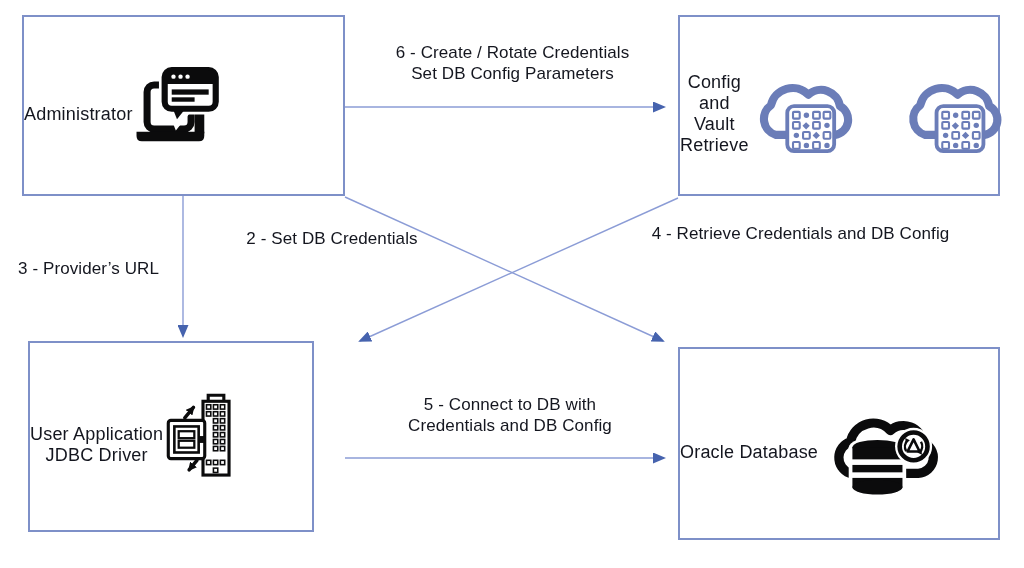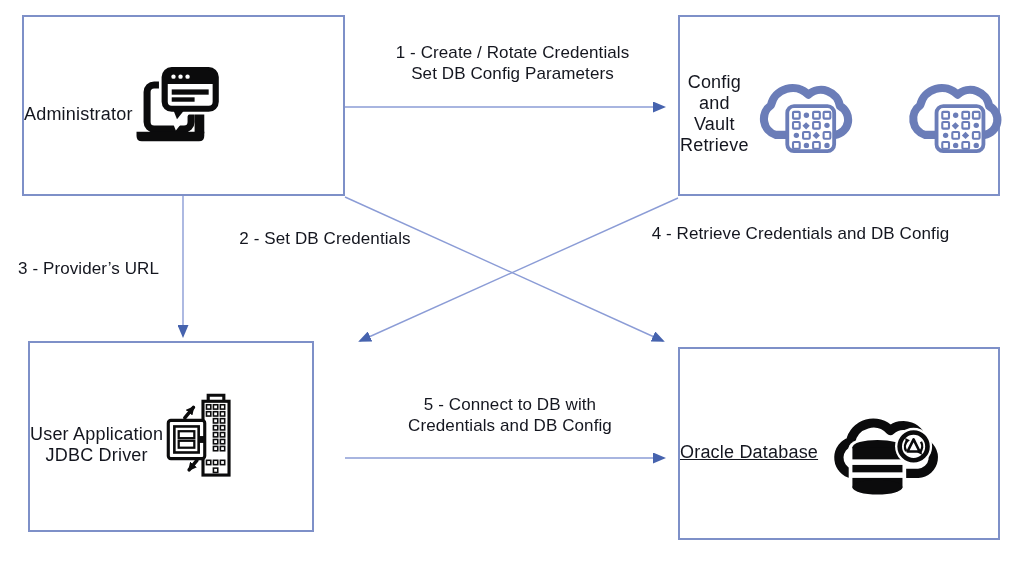--- a/index.html
+++ b/index.html
@@ -16,39 +16,39 @@
     position:relative;width:1024px;height:568px;background:var(--background);
     font-family:"Liberation Sans", sans-serif;color:var(--text);overflow:hidden;
   }
   .node{
     position:absolute;background:#fff;border:2px solid var(--box-border);
     box-sizing:border-box;display:flex;flex-direction:row;align-items:center;
   }
   .node-admin   {left:22px; top:15px;  width:323px;height:181px;}
   .node-config  {left:678px;top:15px;  width:322px;height:181px;}
   .node-userapp {left:22px; top:341px; width:286px;height:191px;margin-left:6px;}
-  .node-oracle  {left:678px;top:347px; width:322px;height:193px;text-decoration:underline;}
+  .node-oracle  {left:678px;top:347px; width:322px;height:193px;}
   .node-title{
     margin-top:17px;font-size:18px;line-height:21px;text-align:center;
     color:var(--text);letter-spacing:.2px;
   }
   .node-admin .icon-wrap{margin-top:7px;}
   .node-config .icon-wrap{margin-top:12px;}
   .node-userapp .icon-wrap{margin-top:2px;}
   .node-oracle .icon-wrap{margin-top:6px;}
   .edges-svg{position:absolute;left:0;top:0;pointer-events:none;}
   .edges-svg line{stroke:var(--arrow-line);stroke-width:1.4;}
   .edges-svg marker path{fill:var(--arrow-head);}
   .edge-label{
     position:absolute;font-size:17px;line-height:21px;color:var(--text);
     white-space:nowrap;letter-spacing:.1px;
   }
   .edge-label.center{text-align:center;}
   .lbl-1{left:345px;top:42px; width:335px;}
-  .lbl-2{left:170px;top:228px;width:310px;}
+  .lbl-2{left:177px;top:228px;width:310px;}
   .lbl-3{left:18px; top:258px;}
   .lbl-4{left:628px;top:223px;width:345px;}
   .lbl-5{left:345px;top:394px;width:330px;}
   .cloud-icon{color:var(--cloud-icon);}
   .black-icon{color:var(--black-icon);}
 </style>
 </head>
 <body>
 
 <div class="canvas">
@@ -189,21 +189,21 @@
         <path d="M103,55.5 l6.5,13 h-13 z" fill="none" stroke="currentColor" stroke-width="2.8" stroke-linejoin="round"></path>
         <path d="M95,68 a9.5,9.5 0 0 1 1.5,-11.5" fill="none" stroke="currentColor" stroke-width="2.6"></path>
         <path d="M111,58 a9.5,9.5 0 0 1 -1.5,11.5" fill="none" stroke="currentColor" stroke-width="2.6"></path>
         <polygon points="94,54 99,56.5 94.5,60" fill="currentColor"></polygon>
         <polygon points="112,72 107,69.5 111.5,66" fill="currentColor"></polygon>
       </svg>
     </div>
   </div>
 
   <div class="edge-label center lbl-1">
-    <div>1 - Create / Rotate Credentials</div>
+    <div>6 - Create / Rotate Credentials</div>
     <div>Set DB Config Parameters</div>
   </div>
   <div class="edge-label center lbl-2">
     <div>2 - Set DB Credentials</div>
   </div>
   <div class="edge-label lbl-3">
     <div>3 - Provider’s URL</div>
   </div>
   <div class="edge-label center lbl-4">
     <div>4 - Retrieve Credentials and DB Config</div>

